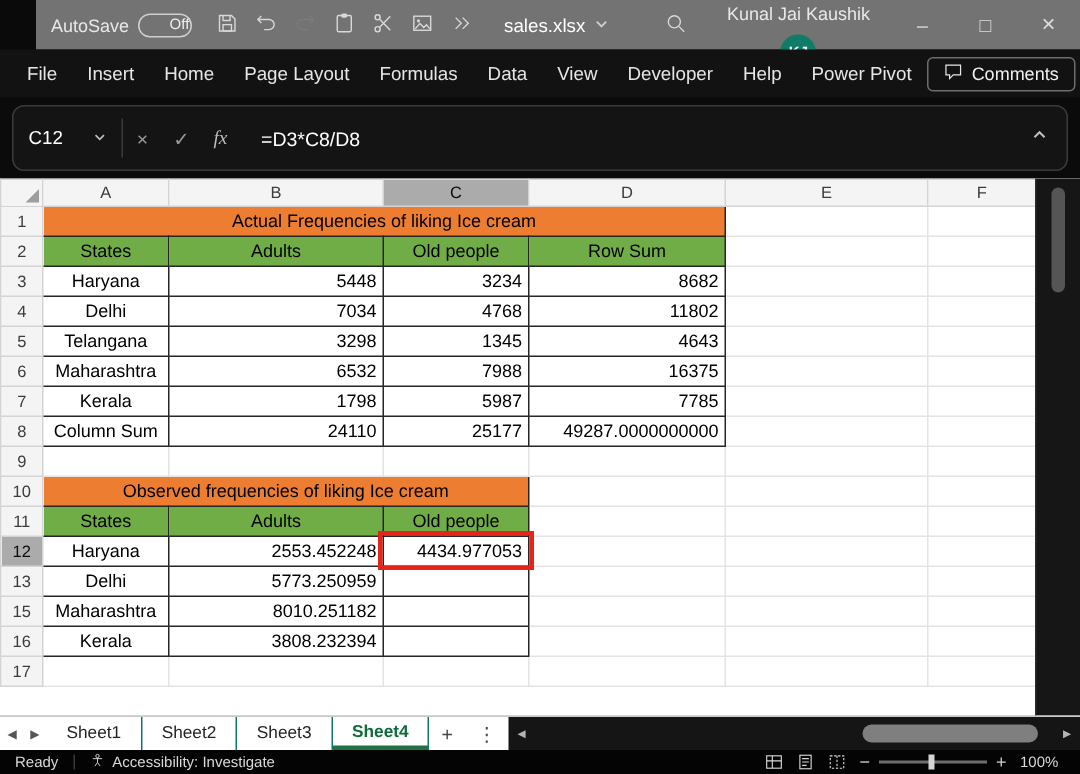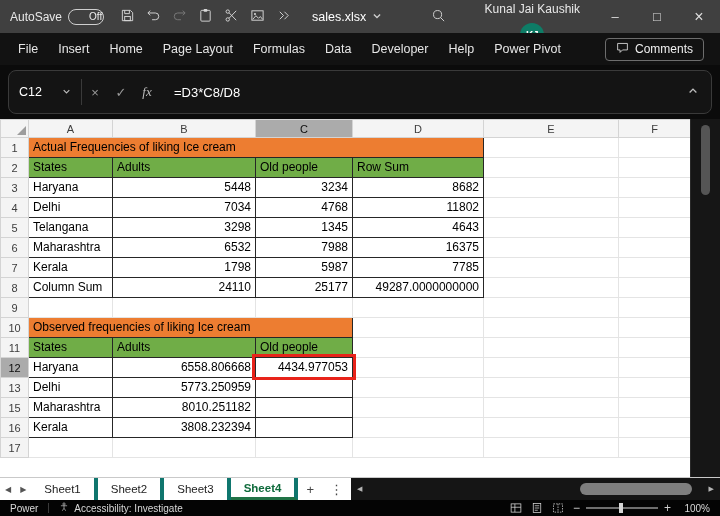--- a/index.html
+++ b/index.html
@@ -1,21 +1,21 @@
 <!DOCTYPE html>
 <html style="--accent-green: #217346; --table-header-green: #70AD47; --banner-orange: #ED7D31; --selection-red: #E8231A; --share-button-green: #2E9E5B; --avatar-teal: #0E7C66; --badge-gold: #F2C233;"><head>
 <meta charset="utf-8">
 <style>
   * { margin:0; padding:0; box-sizing:border-box; }
   html,body { width:720px; height:516px; overflow:hidden; background:#000; }
   body { font-family:"Liberation Sans", sans-serif; -webkit-font-smoothing:antialiased; }
   .app { width:720px; height:516px; display:flex; flex-direction:column; background:#0a0a0a; }
 
   
-  .titlebar { height:33px; background:#404040; display:flex; align-items:center; color:#e8e8e8; font-size:12px; padding-left:10px; flex:none; }
+  .titlebar { height:33px; background:#737373; display:flex; align-items:center; color:#e8e8e8; font-size:12px; padding-left:10px; flex:none;margin-left:24px; }
   .autosave { display:flex; align-items:center; gap:6px; margin-right:10px; }
   .switch { width:36px; height:16px; border:1px solid #cfcfcf; border-radius:9px; display:flex; align-items:center; padding:0 3px; gap:17px; }
   .knob { width:10px; height:10px; background:#fff; border-radius:50%; }
   .switch-label { font-size:10px; color:#eee; }
   .tb-btn { width:26px; height:26px; display:flex; align-items:center; justify-content:center; border-radius:4px; flex:none; }
   .tb-btn svg { width:15px; height:15px; }
   .filename { display:flex; align-items:center; gap:6px; padding:0 10px; height:26px; border-radius:4px; color:#fff; font-size:12.5px; margin-left:6px; }
   .filename svg { width:10px; height:10px; }
   .flex1 { flex:1; }
   .user-area { display:flex; align-items:center; gap:7px; margin-right:14px;flex-direction:column; }
@@ -51,48 +51,48 @@
   thead th { height:18px; }
   .rowhdr { text-align:center; }
   .selhdr { background:#ABABAB; color:#0c0c0c; }
   .corner { position:relative; }
   .corner::after { content:""; position:absolute; right:2px; bottom:2px; border-left:9px solid transparent; border-bottom:9px solid #9d9d9d; }
   tbody tr { height:20px; }
   tbody td { font-size:12px; color:#000; background:#fff; border:1px solid #E4E4E4; padding:0 4px; line-height:19px; }
   td.tbl { border:1px solid #262626; }
   td.orange { background:var(--banner-orange,#ED7D31); }
   td.green { background:var(--table-header-green,#70AD47); }
-  td.txt { text-align:left;margin-left:20px; }
+  td.txt { text-align:center;margin-left:20px; }
   td.num { text-align:right; }
   .vscroll { position:absolute; top:0; right:0; width:30px; height:358px; background:#161616; border-left:1px solid #2a2a2a; }
   .vscroll .thumb { position:absolute; top:6px; left:10px; width:9px; height:70px; background:#555; border-radius:5px; }
   .selbox { position:absolute; left:252px; top:235px; width:104px; height:26px; border:3px solid var(--selection-red,#E8231A); pointer-events:none; z-index:5; }
 
   
   .tabbar { height:23px; background:#ffffff; display:flex; align-items:stretch; flex:none; border-top:1px solid #c9c9c9; }
   .tab-nav { display:flex; align-items:center; color:#555; font-size:8px; padding:0 5px; gap:9px; }
   .sheet-tab-list { display:flex; align-items:stretch; }
-  .sheet-tab { padding:0 13px; display:flex; align-items:center; font-size:11.5px; color:#222; border-right:4px solid #0f766e; }
+  .sheet-tab { padding:0 13px; display:flex; align-items:center; font-size:11.5px; color:#222; border-right:1px solid #0f766e; }
   .sheet-tab.active { font-weight:bold; color:#0f6b3c; border-bottom:3px solid var(--accent-green,#217346); background:#fff; }
   .tab-add, .tab-more { display:flex; align-items:center; padding:0 8px; color:#444; font-size:13px; }
   .hscroll { flex:1; background:#151515; position:relative; display:flex; align-items:center; justify-content:space-between; padding:0 6px; color:#b5b5b5; font-size:7px; }
   .hscroll .thumb { position:absolute; left:62%; right:28px; top:5px; height:12px; background:#7f7f7f; border-radius:6px; }
 
   
   .statusbar { height:16px; background:#040404; display:flex; align-items:center; color:#d9d9d9; font-size:10px; flex:none; }
   .sb-seg { padding:0 10px; display:flex; align-items:center; gap:5px; height:100%; }
   .sb-sep { width:1px; height:10px; background:#3a3a3a; }
   .sb-seg svg { width:10px; height:10px; }
   .sb-right { margin-left:auto; display:flex; align-items:center; gap:9px; padding-right:10px; }
   .view-ico svg { width:12px; height:12px; display:block; }
   .zoomctl { display:flex; align-items:center; gap:6px; }
   .zoom-track { width:72px; height:2px; background:#6e6e6e; position:relative; }
   .zoom-knob { position:absolute; left:33px; top:-4px; width:4px; height:10px; background:#d5d5d5; }
   .zoom-sign { color:#cfcfcf; font-size:12px; line-height:10px; }
-  .zoom-pct { min-width:30px; text-align:right; }
+  .zoom-pct { min-width:30px; }
 </style>
 </head>
 <body>
 
 <div class="app">
 
   <div class="titlebar">
     <div class="autosave">
       <span>AutoSave</span>
       <span class="switch">
@@ -169,20 +169,21 @@
   </div>
 
   <div class="menubar">
     <div class="menu-tabs">
         <div class="menu-item">File</div>
         <div class="menu-item">Insert</div>
         <div class="menu-item">Home</div>
         <div class="menu-item">Page Layout</div>
         <div class="menu-item">Formulas</div>
         <div class="menu-item">Data</div>
+        <div class="menu-item">View</div>
         <div class="menu-item">Developer</div>
         <div class="menu-item">Help</div>
         <div class="menu-item">Power Pivot</div>
       </div>
     <div class="comments-btn">
       <span><svg viewBox="0 0 16 16" fill="none" stroke="#e8e8e8">
             <path d="M2 3h12v8H8l-3 3v-3H2z"></path>
           </svg></span>
       <span>Comments</span>
     </div>
@@ -323,21 +324,21 @@
             <td class="green txt tbl">States</td>
             <td class="green txt tbl">Adults</td>
             <td class="green txt tbl">Old people</td>
             <td></td>
             <td></td>
             <td></td>
           </tr>
           <tr>
             <th class="rowhdr selhdr">12</th>
             <td class="txt tbl">Haryana</td>
-            <td class="num tbl">6558.806668</td>
+            <td class="num tbl">2553.452248</td>
             <td class="num tbl sel">4434.977053</td>
             <td></td>
             <td></td>
             <td></td>
           </tr>
           <tr>
             <th class="rowhdr">13</th>
             <td class="txt tbl">Delhi</td>
             <td class="num tbl">5773.250959</td>
             <td class="tbl"></td>
@@ -394,21 +395,21 @@
     <div class="tab-add">+</div>
     <div class="tab-more">⋮</div>
     <div class="hscroll">
       <span>◀</span>
       <div class="thumb"></div>
       <span>▶</span>
     </div>
   </div>
 
   <div class="statusbar">
-    <div class="sb-seg">Power</div>
+    <div class="sb-seg">Ready</div>
     <div class="sb-sep"></div>
     <div class="sb-seg">
       <span><svg viewBox="0 0 16 16" fill="none" stroke="#d9d9d9">
             <circle cx="8" cy="3.2" r="1.8"></circle>
             <path d="M3 6h10M8 6v4l-2.7 4M8 10l2.7 4"></path>
           </svg></span>
       <span>Accessibility: Investigate</span>
     </div>
     <div class="sb-right">
       <span class="view-ico">

